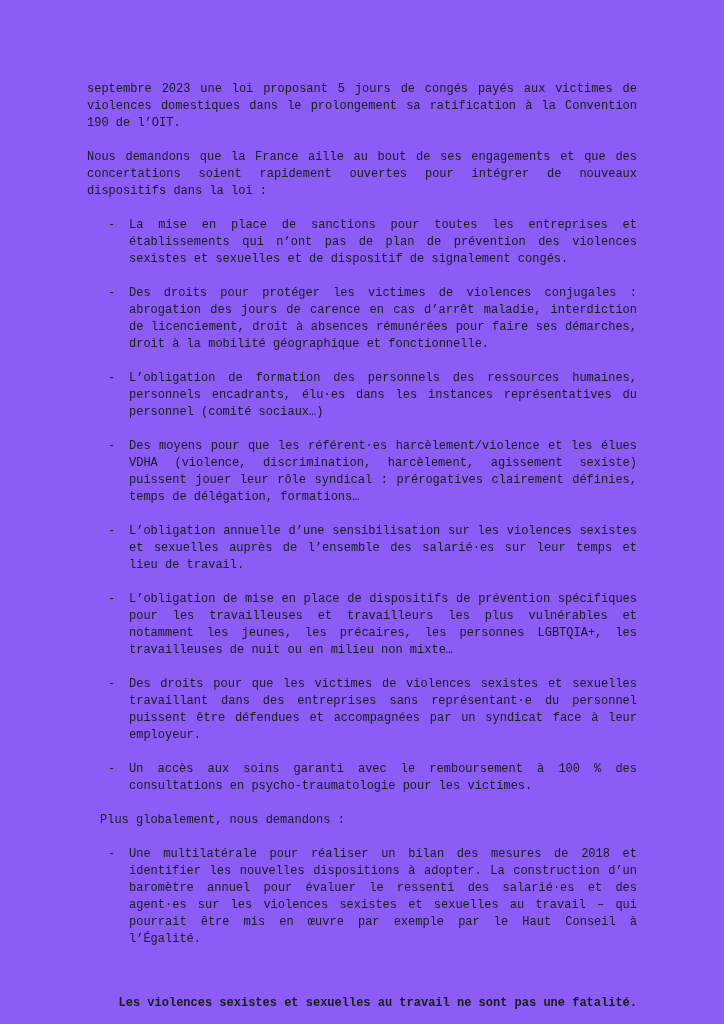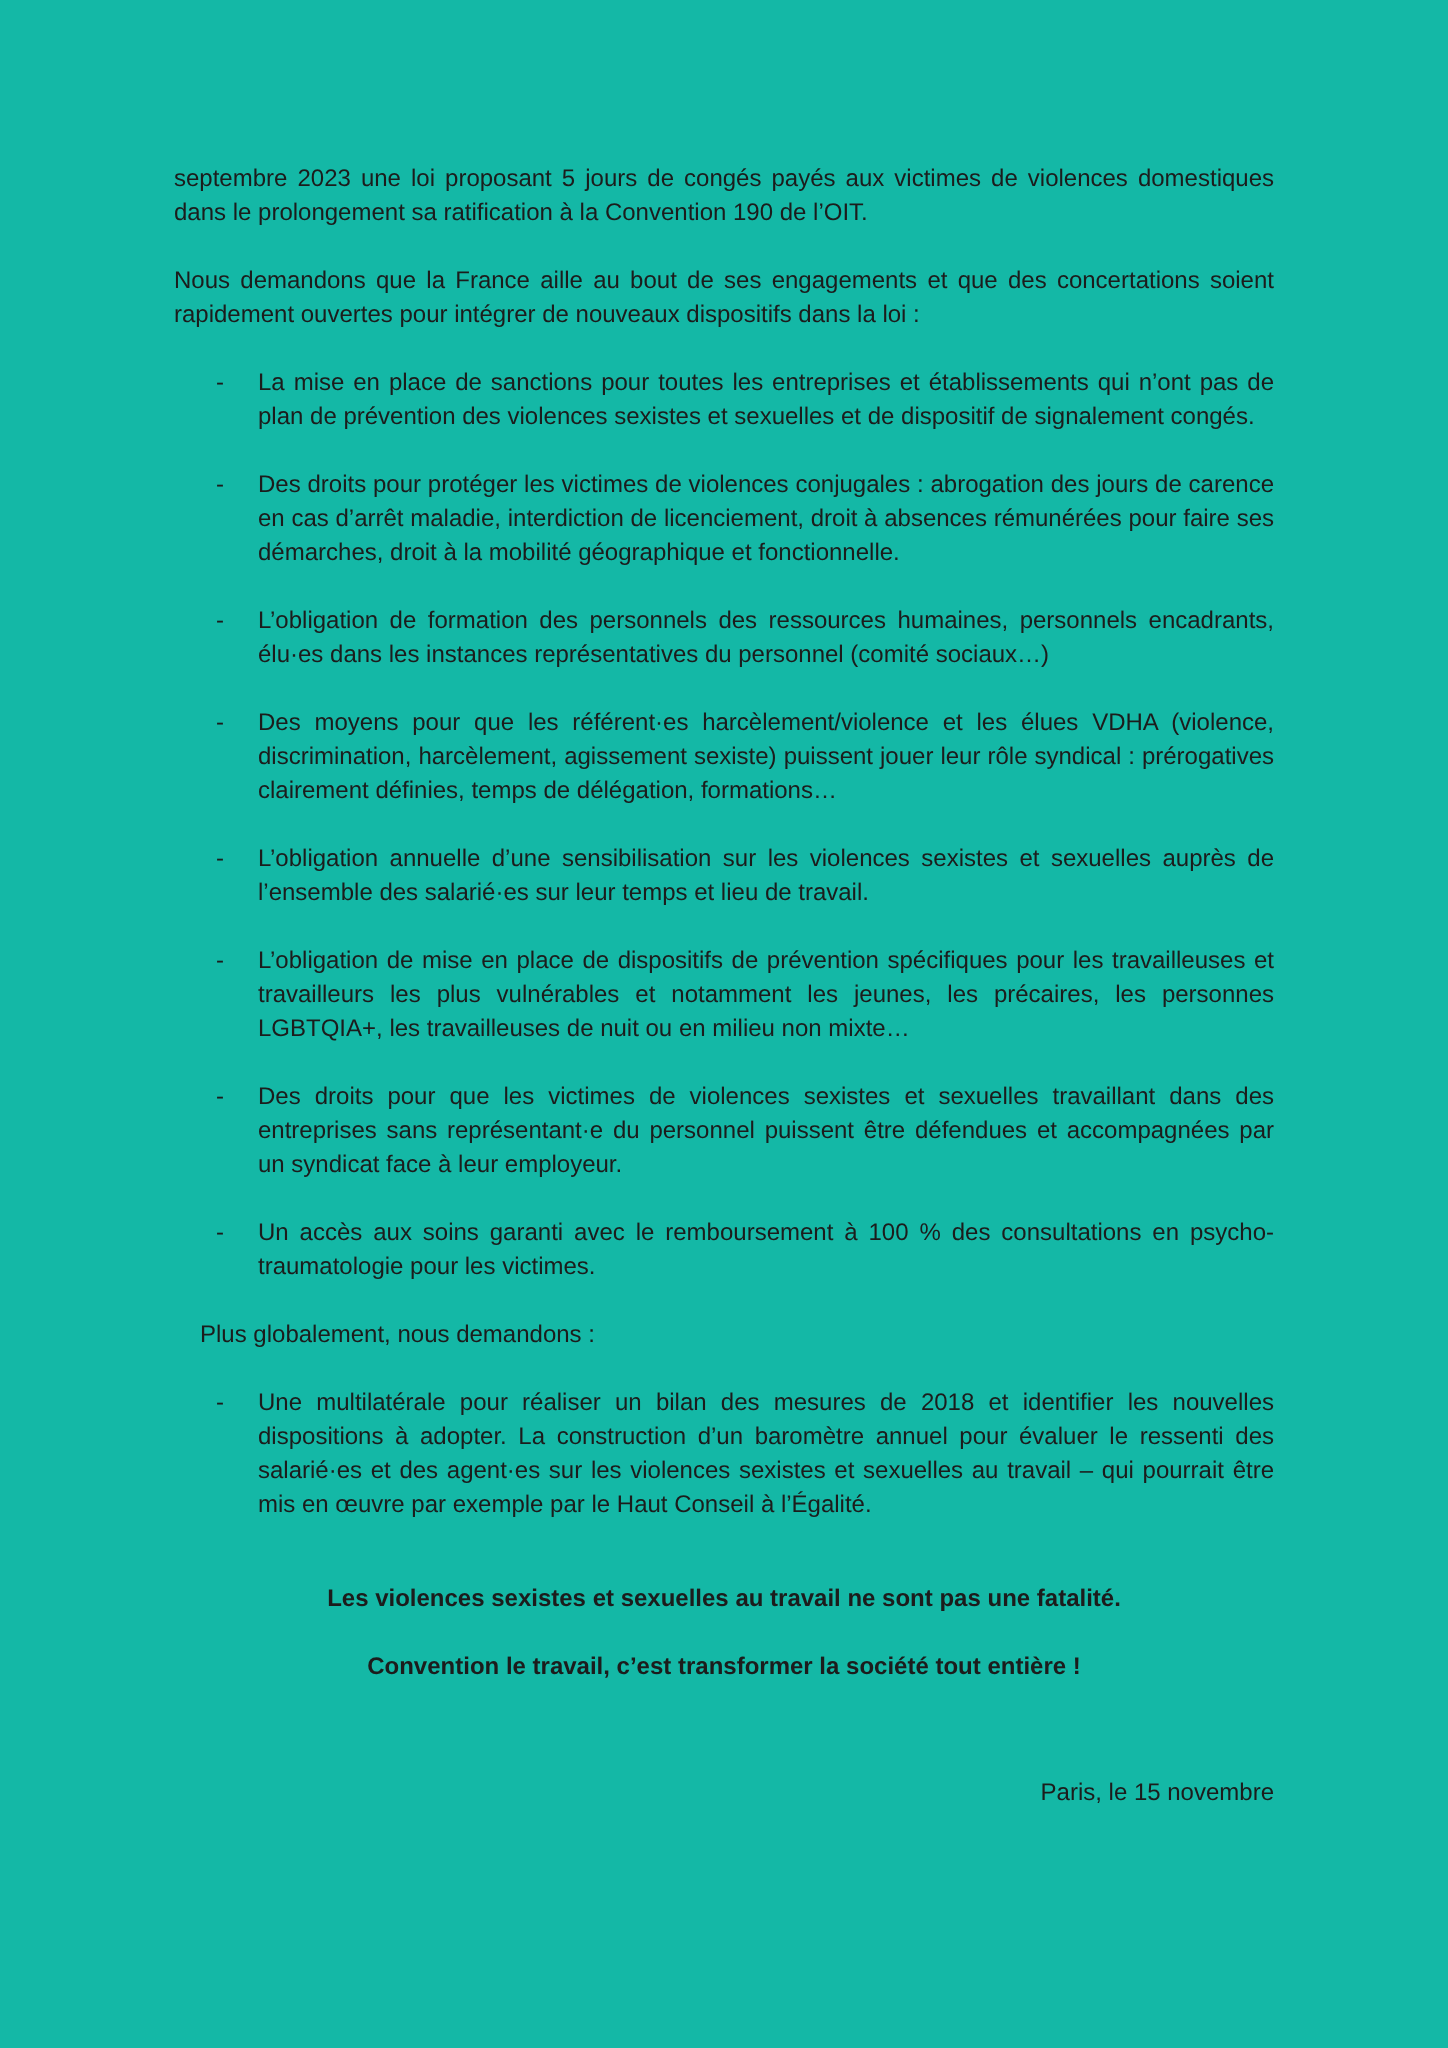--- a/index.html
+++ b/index.html
@@ -4,23 +4,23 @@
 <style>
   html, body {
     margin: 0;
     padding: 0;
     background: #ffffff;
   }
   .page {
     position: relative;
     width: 724px;
     height: 1024px;
-    background: #14b8a6;
+    background: #8b5cf6;
     overflow: hidden;
-    font-family: Liberation Sans, sans-serif;
+    font-family: Liberation Mono, monospace;
     color: #1c1c1c;
   }
   .content {
     padding: 81px 87px 0 87px;
     font-size: 12px;
     line-height: 17px;
     text-align: justify;
   }
   .body-para {
     margin: 0 0 17px 0;
@@ -37,23 +37,23 @@
     position: relative;
     margin: 0 0 17px 42px;
     text-align: justify;
   }
   ul.demands li .marker {
     position: absolute;
     left: -21px;
     top: 0;
   }
   .slogan-headline {
-    margin: 30px 0 17px 0;
+    margin: 47px 0 17px 0;
     font-weight: bold;
-    text-align: center;
+    text-align: right;
   }
   .slogan-call {
     margin: 17px 0 0 0;
     font-weight: bold;
     text-align: center;
   }
   .slogan-call span {
     display: block;
   }
   .signoff {

